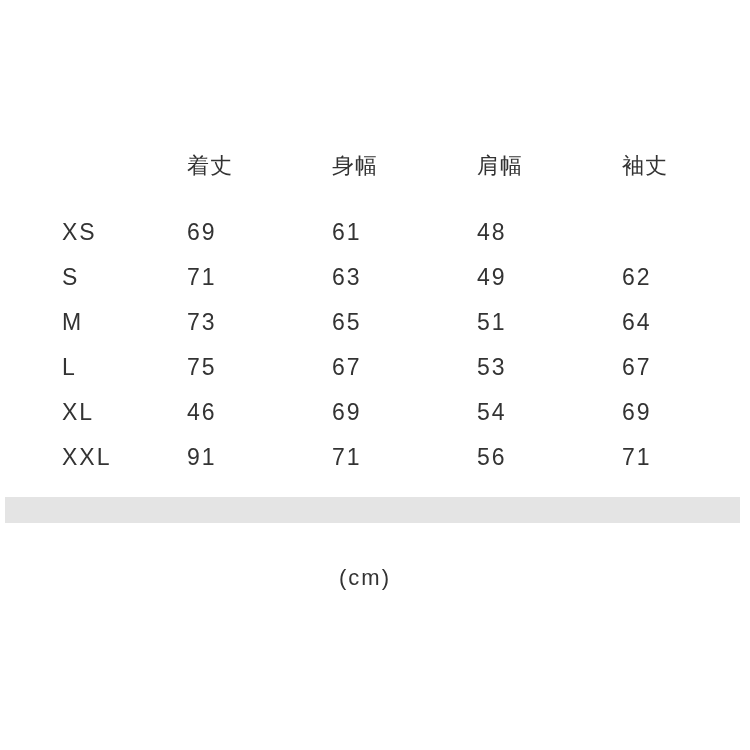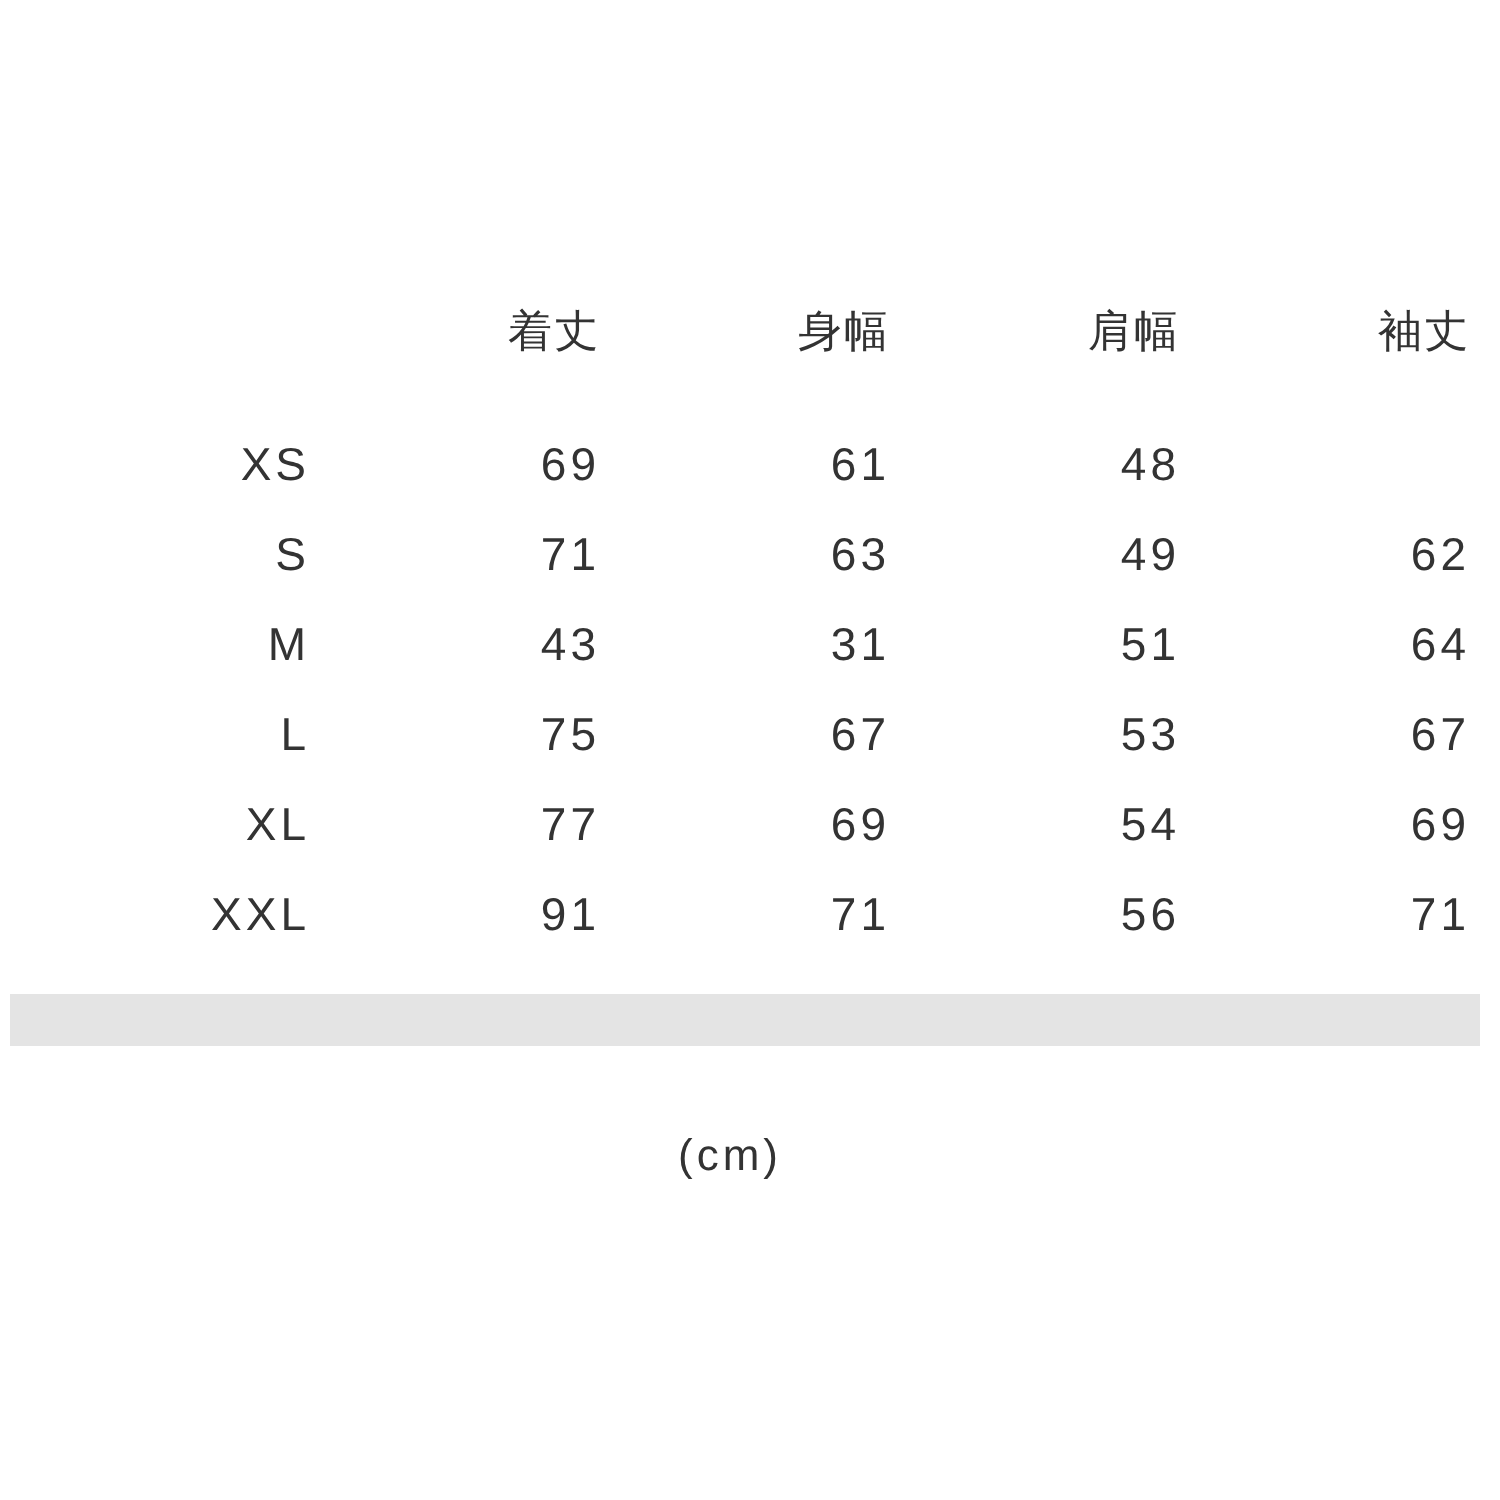--- a/index.html
+++ b/index.html
@@ -15,23 +15,24 @@
     overflow: hidden;
   }
   .size-chart {
     margin-top: 143px;
   }
   .row {
     display: grid;
     grid-template-columns: 155px 145px 145px 145px 145px;
     height: 45px;
     align-items: center;
-    text-align: right;
+    text-align: left;
     font-size: 23px;
     letter-spacing: 2px;
+    padding-left: 32px;
   }
   .header-row {
     font-size: 22px;
     letter-spacing: 1px;
     margin-bottom: 22px;
   }
   .size-cell {
     padding-left: 14px;
     margin-left: 16px;
   }
@@ -73,37 +74,37 @@
   <div class="row">
     <div class="size-cell">S</div>
     <div>71</div>
     <div>63</div>
     <div>49</div>
     <div>62</div>
   </div>
 
   <div class="row">
     <div class="size-cell">M</div>
-    <div>43</div>
-    <div>31</div>
+    <div>73</div>
+    <div>65</div>
     <div>51</div>
     <div>64</div>
   </div>
 
   <div class="row">
     <div class="size-cell">L</div>
     <div>75</div>
     <div>67</div>
     <div>53</div>
     <div>67</div>
   </div>
 
   <div class="row">
     <div class="size-cell">XL</div>
-    <div>77</div>
+    <div>46</div>
     <div>69</div>
     <div>54</div>
     <div>69</div>
   </div>
 
   <div class="row">
     <div class="size-cell">XXL</div>
     <div>91</div>
     <div>71</div>
     <div>56</div>

